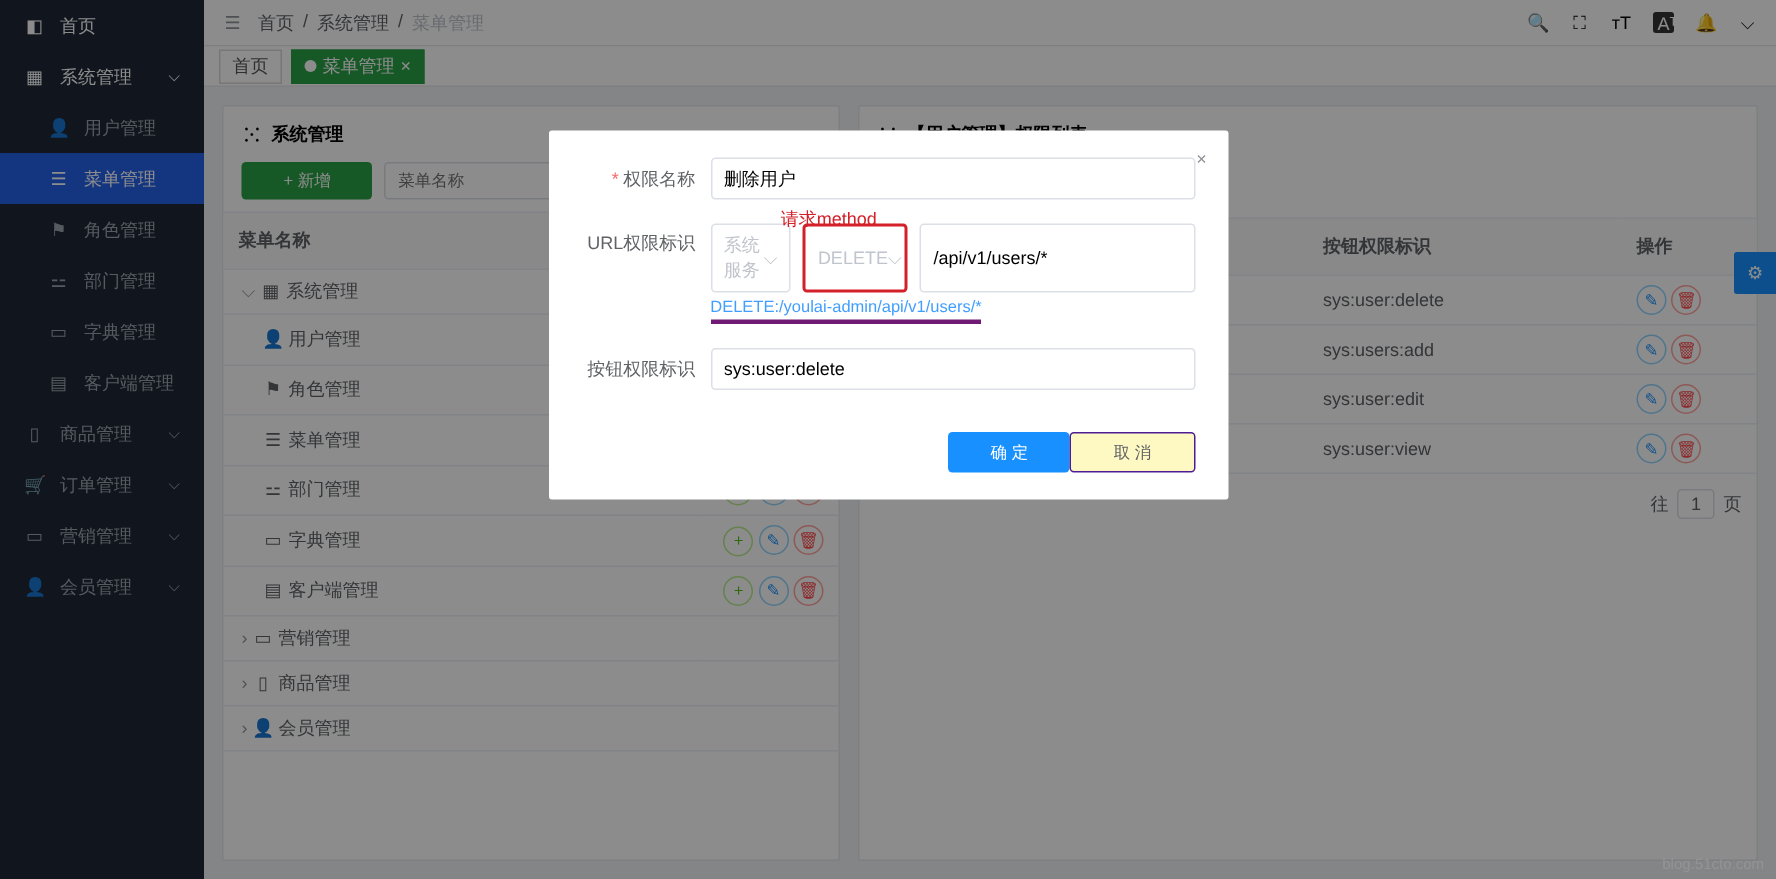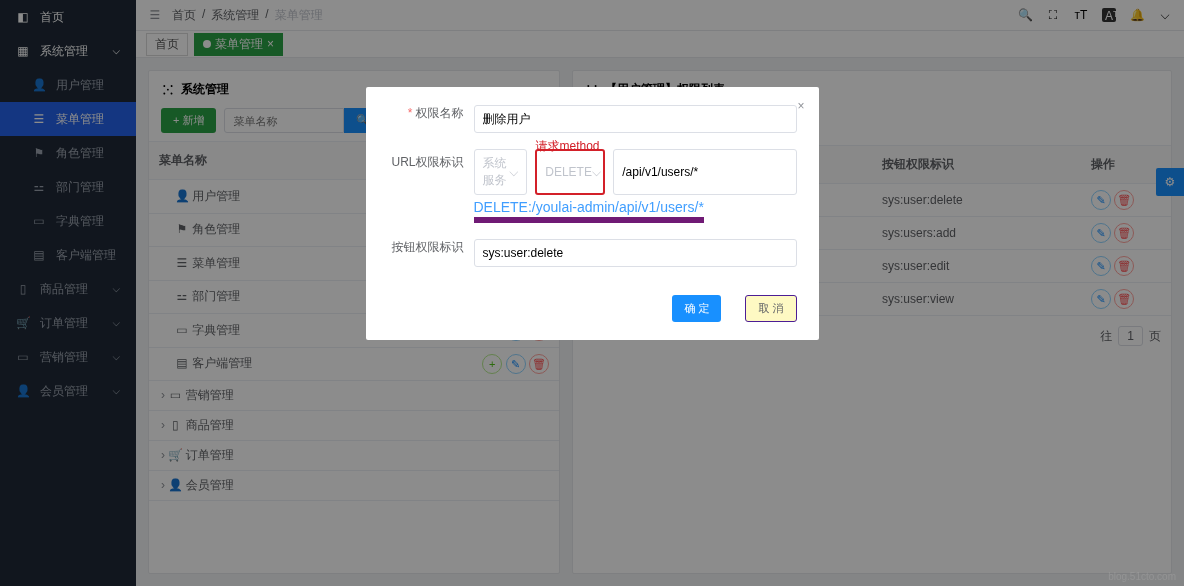--- a/index.html
+++ b/index.html
@@ -16,51 +16,51 @@
 .top .bc .cur{color:#c0c4cc}
 .top .ricons{margin-left:auto;display:flex;gap:14px;align-items:center}
 .tabs{position:absolute;left:136px;top:31px;right:0;height:27px;display:flex;align-items:center;padding:0 10px;gap:6px;background:#fff;border-bottom:1px solid #e5e7eb}
 .tabs .tab{border:1px solid #d9d9d9;padding:2px 8px;font-size:11px;color:#555;display:flex;align-items:center;gap:4px}
 .tabs .tab.act{background:#2ba245;color:#fff;border-color:#2ba245}
 .tabs .tab.act .dot{width:8px;height:8px;background:#fff;border-radius:50%;display:inline-block}
 .content{position:absolute;left:136px;top:58px;right:0;bottom:0;padding:12px;display:flex;gap:12px}
 .card{background:#fff;border:1px solid #e5e7eb;border-radius:2px;flex:1;display:flex;flex-direction:column}
 .card-hd{display:flex;align-items:center;gap:6px;padding:10px 12px;font-weight:600;font-size:13px;border-bottom:0}
 .toolbar{display:flex;gap:8px;padding:0 12px 8px}
-.btn{border:none;border-radius:3px;padding:5px 12px;font-size:11px;cursor:pointer}
+.btn{border:none;border-radius:3px;padding:5px 28px;font-size:11px;cursor:pointer}
 .btn-green{background:#2ba245;color:#fff}
 .btn-blue{background:#1890ff;color:#fff}
 .btn-plain{background:#fef9c3;border:1px solid #4c1d95;color:#606266}
 .input{border:1px solid #dcdfe6;border-radius:3px 0 0 3px;padding:5px 8px;font-size:11px;width:120px}
 .tb{width:100%;border-collapse:collapse}
 .tb th{background:#fafafa;color:#606266;font-weight:600;text-align:left;padding:10px;border-top:1px solid #ebeef5;border-bottom:1px solid #ebeef5}
 .tb td{padding:6px 10px;border-bottom:1px solid #ebeef5;color:#606266}
 .rbtn{width:20px;height:20px;border-radius:50%;display:inline-flex;align-items:center;justify-content:center;font-size:11px;border:1px solid;background:#fff}
 .rg{color:#52c41a;border-color:#b7eb8f}
 .rb{color:#1890ff;border-color:#91d5ff}
 .rr{color:#ff4d4f;border-color:#ffa39e}
 .pag{display:flex;gap:6px;align-items:center;padding:10px;color:#606266}
 .pag .box{border:1px solid #dcdfe6;padding:2px 8px;border-radius:3px}
 .mask{position:absolute;inset:0;background:rgba(0,0,0,.45);display:flex;align-items:flex-start;justify-content:center;padding-top:87px}
 .dialog{width:453px;background:#fff;border-radius:2px;padding:18px 22px 18px;position:relative}
 .dlg-close{position:absolute;right:14px;top:12px;color:#909399;cursor:pointer}
 .dlg-title{font-size:13px;color:#303133;margin-bottom:20px}
-.frow{display:flex;margin-bottom:16px}
+.frow{display:flex;align-items:center;margin-bottom:16px}
 .flab{width:86px;text-align:right;padding-right:10px;color:#606266;font-size:12px}
 .req::before{content:"*";color:#f56c6c;margin-right:3px}
 .finp{flex:1}
 .finp input{width:100%;border:1px solid #dcdfe6;border-radius:3px;padding:6px 8px;font-size:12px}
 .selrow{display:flex;gap:8px}
 .sel{border:1px solid #dcdfe6;border-radius:3px;padding:5px 8px;color:#c0c4cc;display:flex;justify-content:space-between;align-items:center;font-size:12px}
 .sel1{width:84px}
 .sel2{width:70px;border:2px solid #d32029}
 .urltxt{width:180px;border:1px solid #dcdfe6;border-radius:3px;padding:5px 8px;font-size:12px}
-.hint{color:#409eff;font-size:14px;margin-top:4px;padding-bottom:2px;border-bottom:6px solid #701a75;display:inline-block}
+.hint{color:#409eff;font-size:11px;margin-top:4px;padding-bottom:2px;border-bottom:3px solid #701a75;display:inline-block}
 .anno{position:absolute;color:#d32029;font-size:12px}
-.dlg-ft{display:flex;gap:24px;justify-content:flex-end;margin-top:28px}
+.dlg-ft{display:flex;gap:0;justify-content:flex-end;margin-top:28px}
 .gear{position:absolute;right:0;top:168px;width:28px;height:28px;background:#1890ff;display:flex;align-items:center;justify-content:center;color:#fff;border-radius:2px 0 0 2px}
 .watermark{position:absolute;right:8px;bottom:4px;color:#aaa;font-size:10px;opacity:.4}
 .tgl{color:#909399}
 </style>
 </head>
 <body>
 
 <div class="sidebar">
   <div class="item high">
       <span class="ic">◧</span>
@@ -160,20 +160,24 @@
     </div>
     <table class="tb">
       <thead>
           <tr>
             <th>菜单名称</th>
             <th style="width:90px"></th>
           </tr>
         </thead>
       <tbody id="mrows">
           <tr>
+            <td style="padding-left:12px"><span class="tgl">⌵</span> <span class="ic">▦</span> 系统管理</td>
+            <td style="text-align:right"></td>
+          </tr>
+          <tr>
             <td style="padding-left:26px"><span class="ic">👤</span> 用户管理</td>
             <td style="text-align:right"><span class="rbtn rg">+</span> <span class="rbtn rb">✎</span> <span class="rbtn rr">🗑</span></td>
           </tr>
           <tr>
             <td style="padding-left:26px"><span class="ic">⚑</span> 角色管理</td>
             <td style="text-align:right"><span class="rbtn rg">+</span> <span class="rbtn rb">✎</span> <span class="rbtn rr">🗑</span></td>
           </tr>
           <tr>
             <td style="padding-left:26px"><span class="ic">☰</span> 菜单管理</td>
             <td style="text-align:right"><span class="rbtn rg">+</span> <span class="rbtn rb">✎</span> <span class="rbtn rr">🗑</span></td>
@@ -189,24 +193,20 @@
           <tr>
             <td style="padding-left:26px"><span class="ic">▤</span> 客户端管理</td>
             <td style="text-align:right"><span class="rbtn rg">+</span> <span class="rbtn rb">✎</span> <span class="rbtn rr">🗑</span></td>
           </tr>
           <tr>
             <td style="padding-left:12px"><span class="tgl">›</span> <span class="ic">▭</span> 营销管理</td>
             <td style="text-align:right"></td>
           </tr>
           <tr>
             <td style="padding-left:12px"><span class="tgl">›</span> <span class="ic">▯</span> 商品管理</td>
-            <td style="text-align:right"></td>
-          </tr>
-          <tr>
-            <td style="padding-left:12px"><span class="tgl">›</span> <span class="ic">🛒</span> 订单管理</td>
             <td style="text-align:right"></td>
           </tr>
           <tr>
             <td style="padding-left:12px"><span class="tgl">›</span> <span class="ic">👤</span> 会员管理</td>
             <td style="text-align:right"></td>
           </tr>
         </tbody>
     </table>
   </div>
   <div class="card">
@@ -257,21 +257,21 @@
   </div>
 </div>
 
 <div class="gear">
     <span>⚙</span>
   </div>
 
 <div class="mask">
   <div class="dialog">
     <span class="dlg-close">×</span>
-    <div class="anno" style="left:170px;top:51px">请求method</div>
+    <div class="anno" style="left:155px;top:51px">请求method</div>
     <div class="frow">
       <div class="flab req">权限名称</div>
       <div class="finp"><input value="删除用户" style=""></div>
     </div>
     <div class="frow" style="align-items:flex-start">
       <div class="flab" style="padding-top:5px">URL权限标识</div>
       <div class="finp">
         <div class="selrow">
           <div class="sel sel1">
               <span>系统服务</span>

